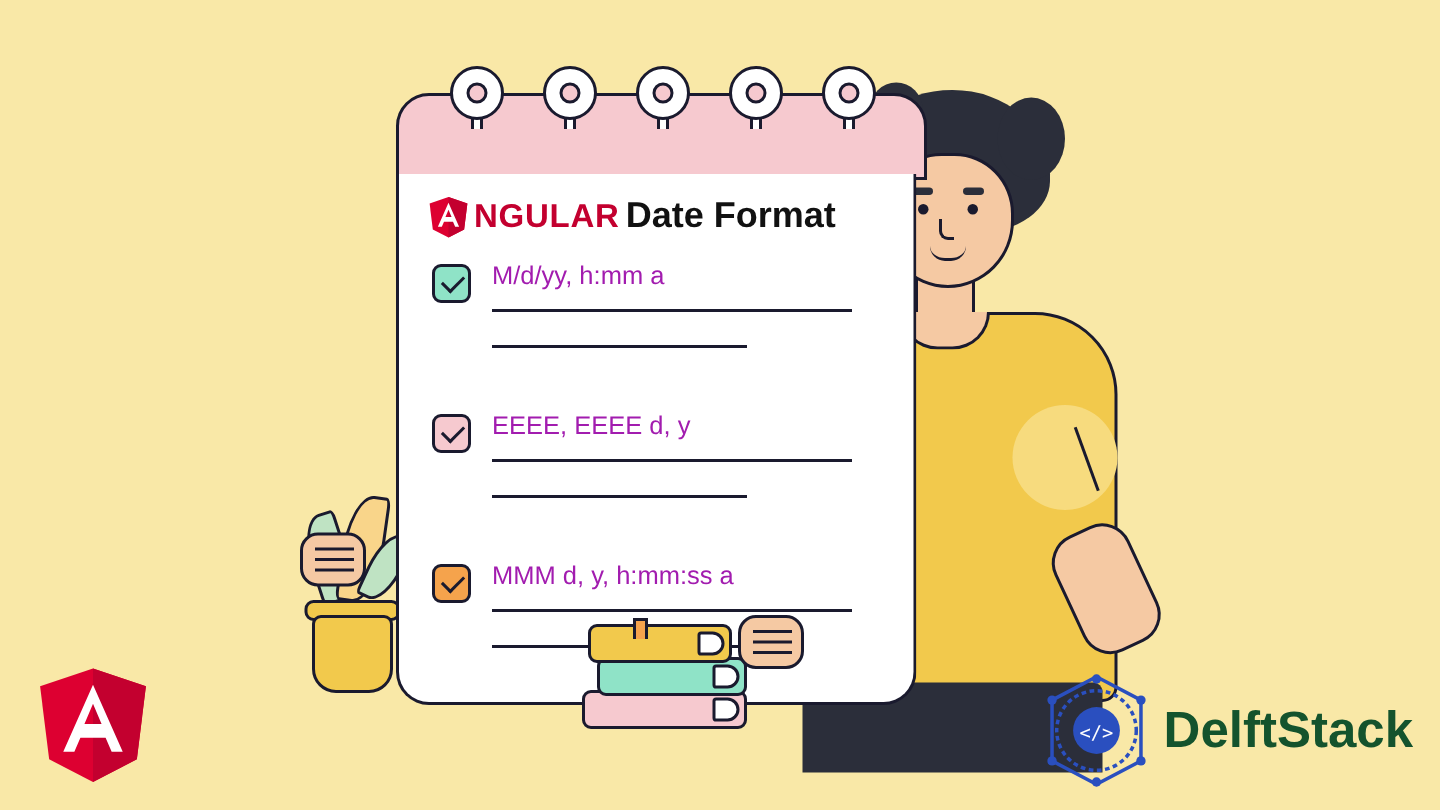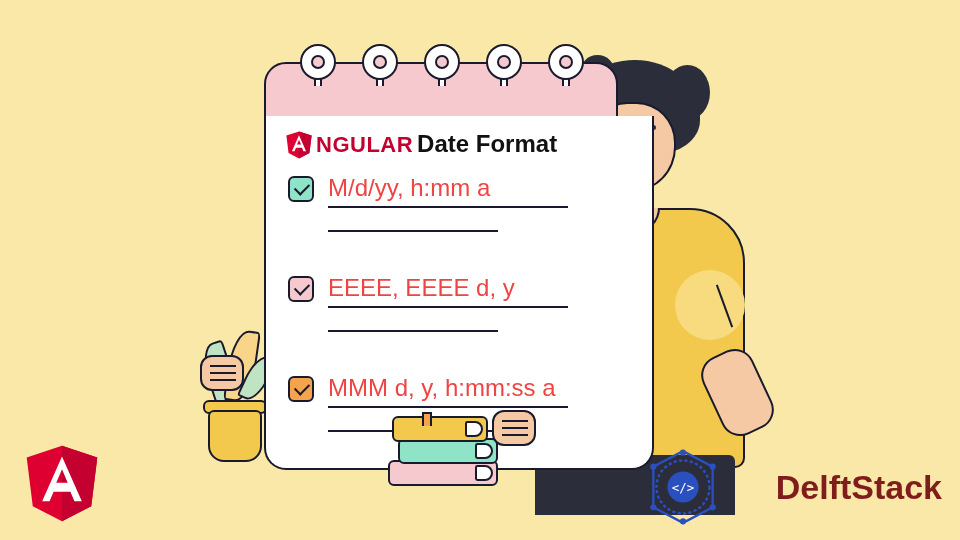--- a/index.html
+++ b/index.html
@@ -231,21 +231,21 @@
     position: absolute;
     top: 18px; left: 0;
     width: 354px; height: 58px;
     background: #f6c9cf;
     border: 2.5px solid #1a1a2e;
     border-radius: 22px 22px 0 0;
   }
   .nb-body {
     position: absolute;
     top: 72px; left: 0;
-    width: 390px; height: 354px;
+    width: 347px; height: 354px;
     background: #fff;
     border: 2.5px solid #1a1a2e;
     border-top: none;
     border-radius: 0 0 22px 22px;
     text-align: center;
   }
   .ring {
     position: absolute;
     top: 0;
     width: 36px; height: 44px;
@@ -313,22 +313,22 @@
     border-left: 2.5px solid #1a1a2e;
     border-bottom: 2.5px solid #1a1a2e;
     transform: rotate(-45deg);
   }
   .check.c1 { background: #8fe3c7; }
   .check.c2 { background: #f6c9cf; }
   .check.c3 { background: #f5a34c; }
   .fmt {
     position: absolute;
     top: 0; left: 40px;
-    font-size: 24px;
-    color: #ef4444;
+    font-size: 17px;
+    color: #a21caf;
     font-family: Arial, sans-serif;
   }
   .uline {
     position: absolute;
     left: 40px;
     height: 2px;
     background: #1a1a2e;
   }
   .u1 { top: 32px; width: 240px; }
   .u2 { top: 56px; width: 170px; }
@@ -382,22 +382,21 @@
     gap: 6px;
   }
   .delft-badge {
     width: 78px; height: 78px;
     position: relative;
   }
   .delft-text {
     font-family: Verdana, Geneva, sans-serif;
     font-size: 34px;
     font-weight: 600;
-    color: #7f1d1d;
-    margin-left: 48px;
+    color: #14532d;
   }
 </style>
 </head>
 <body>
 
 <div class="person">
   <div class="shirt"></div>
   <div class="dot d1"></div>
   <div class="dot d2"></div>
   <div class="dot d3"></div>

